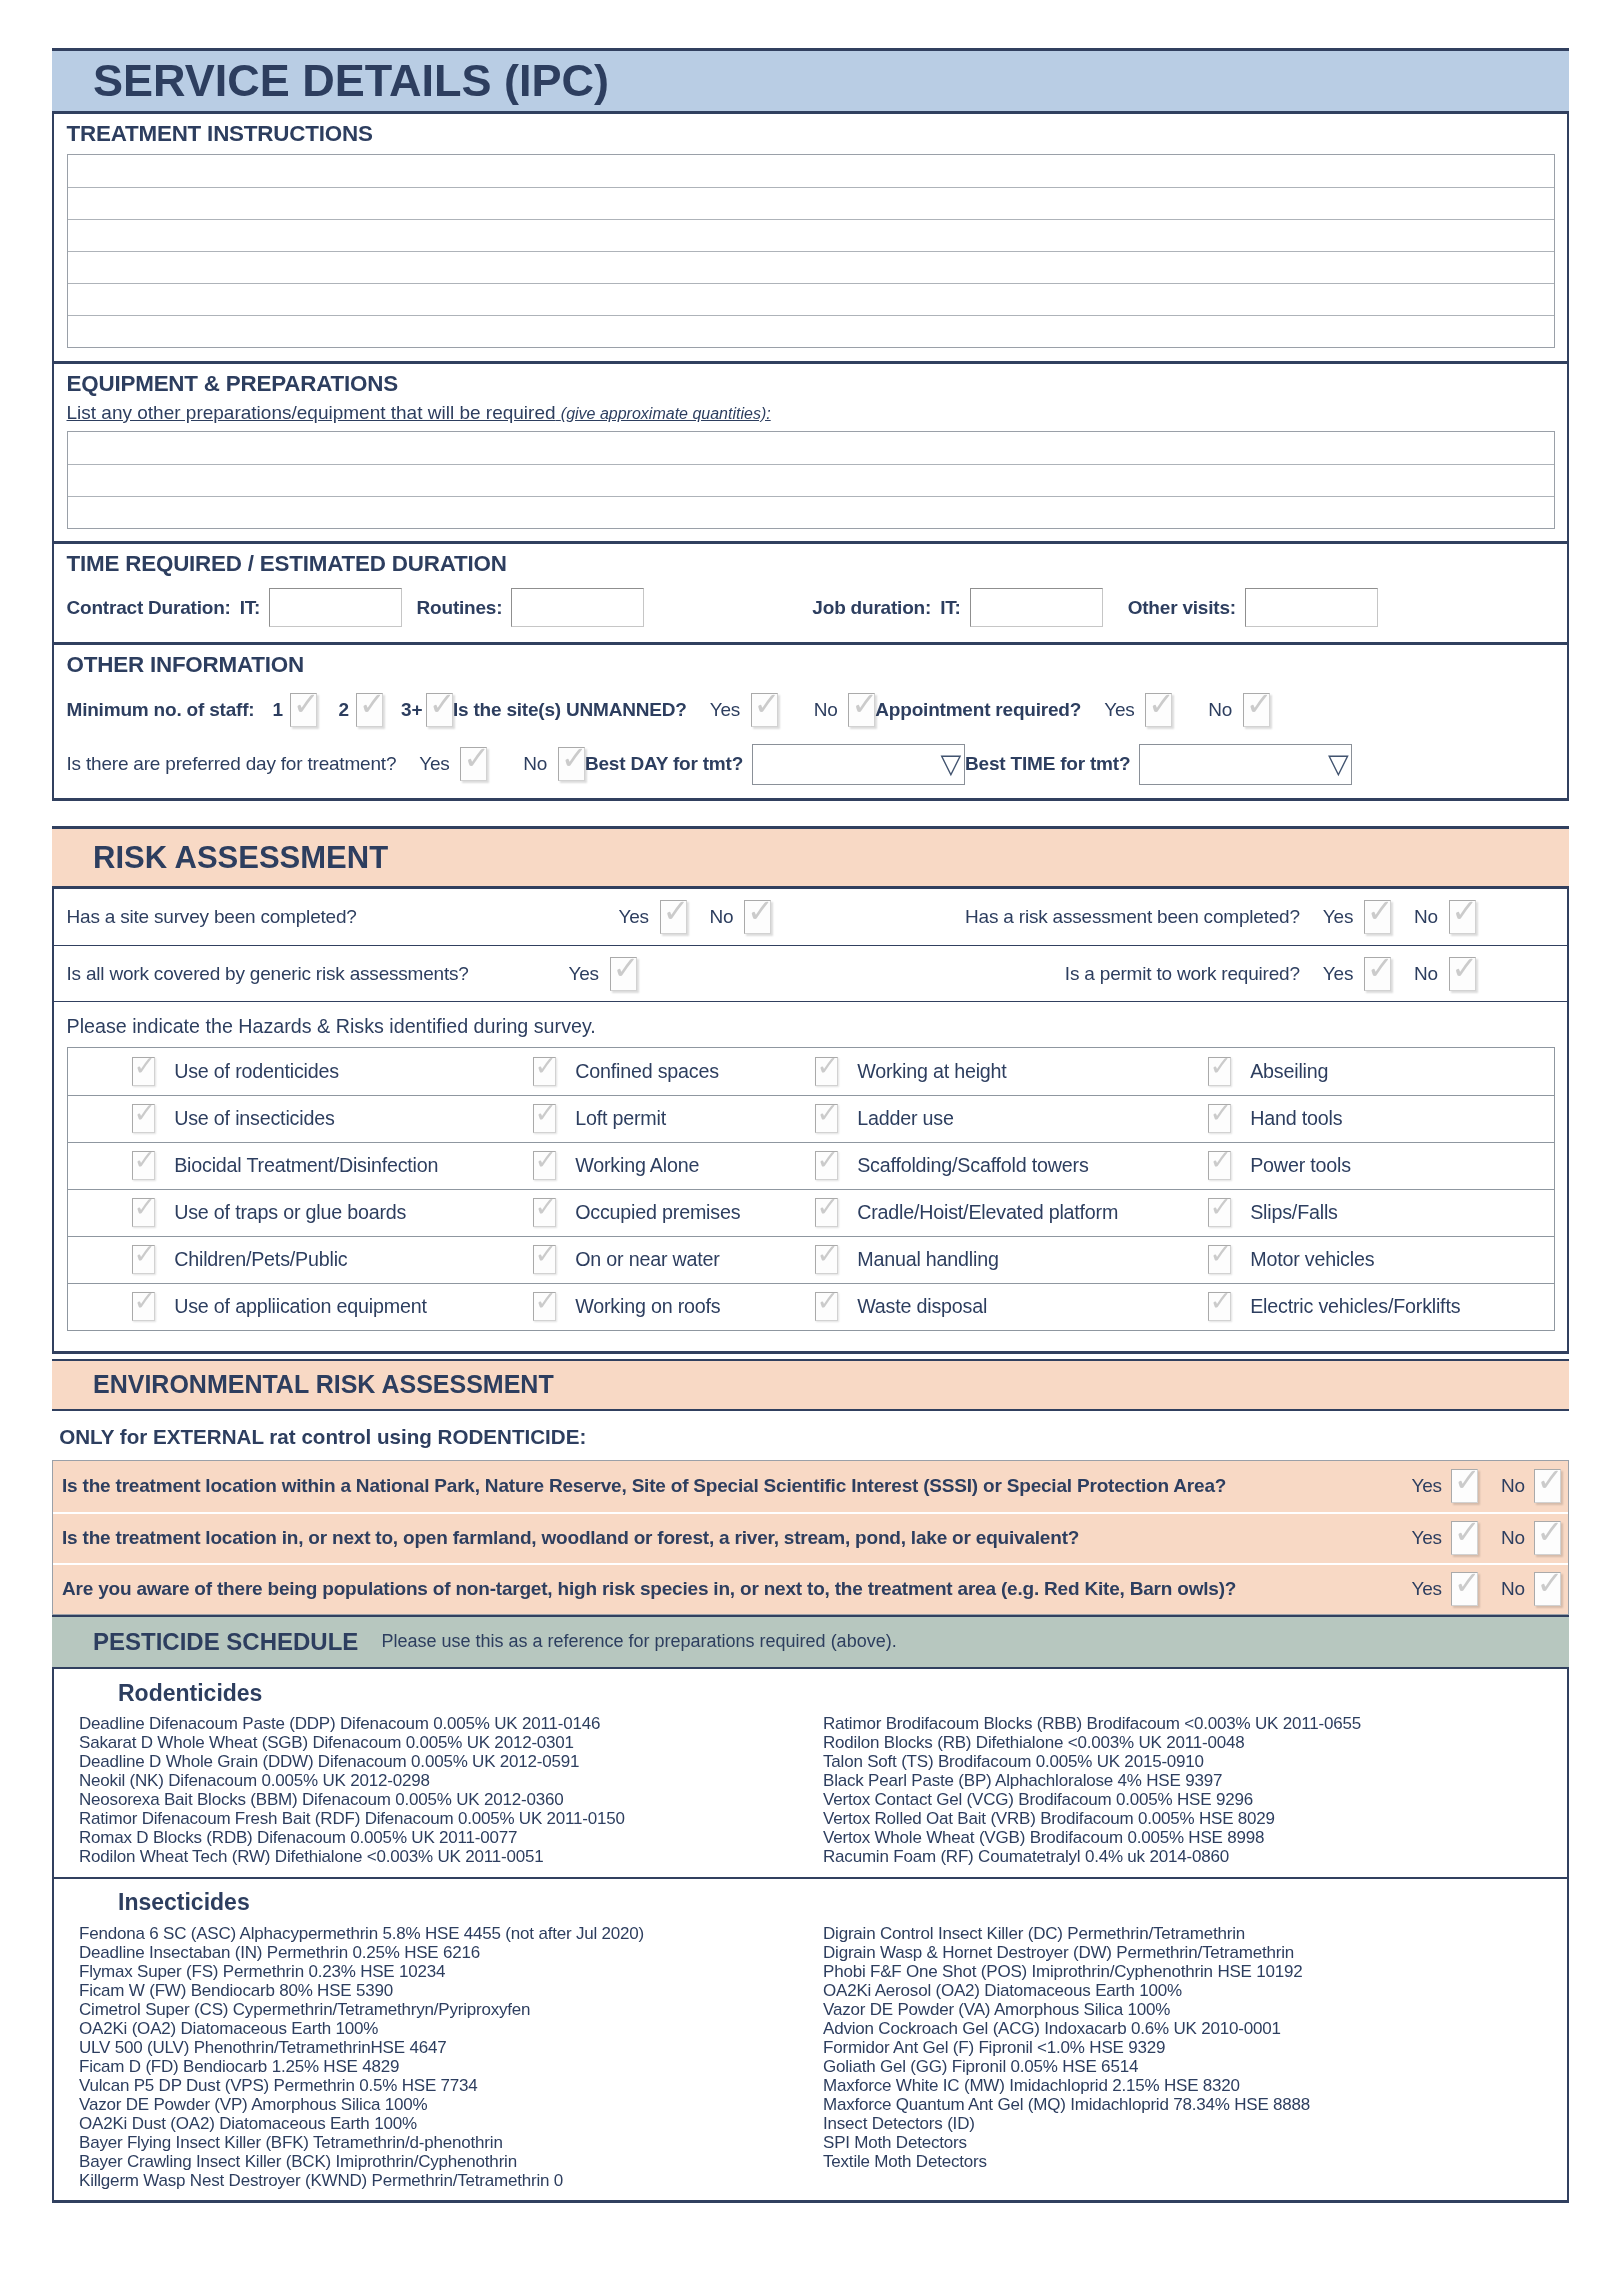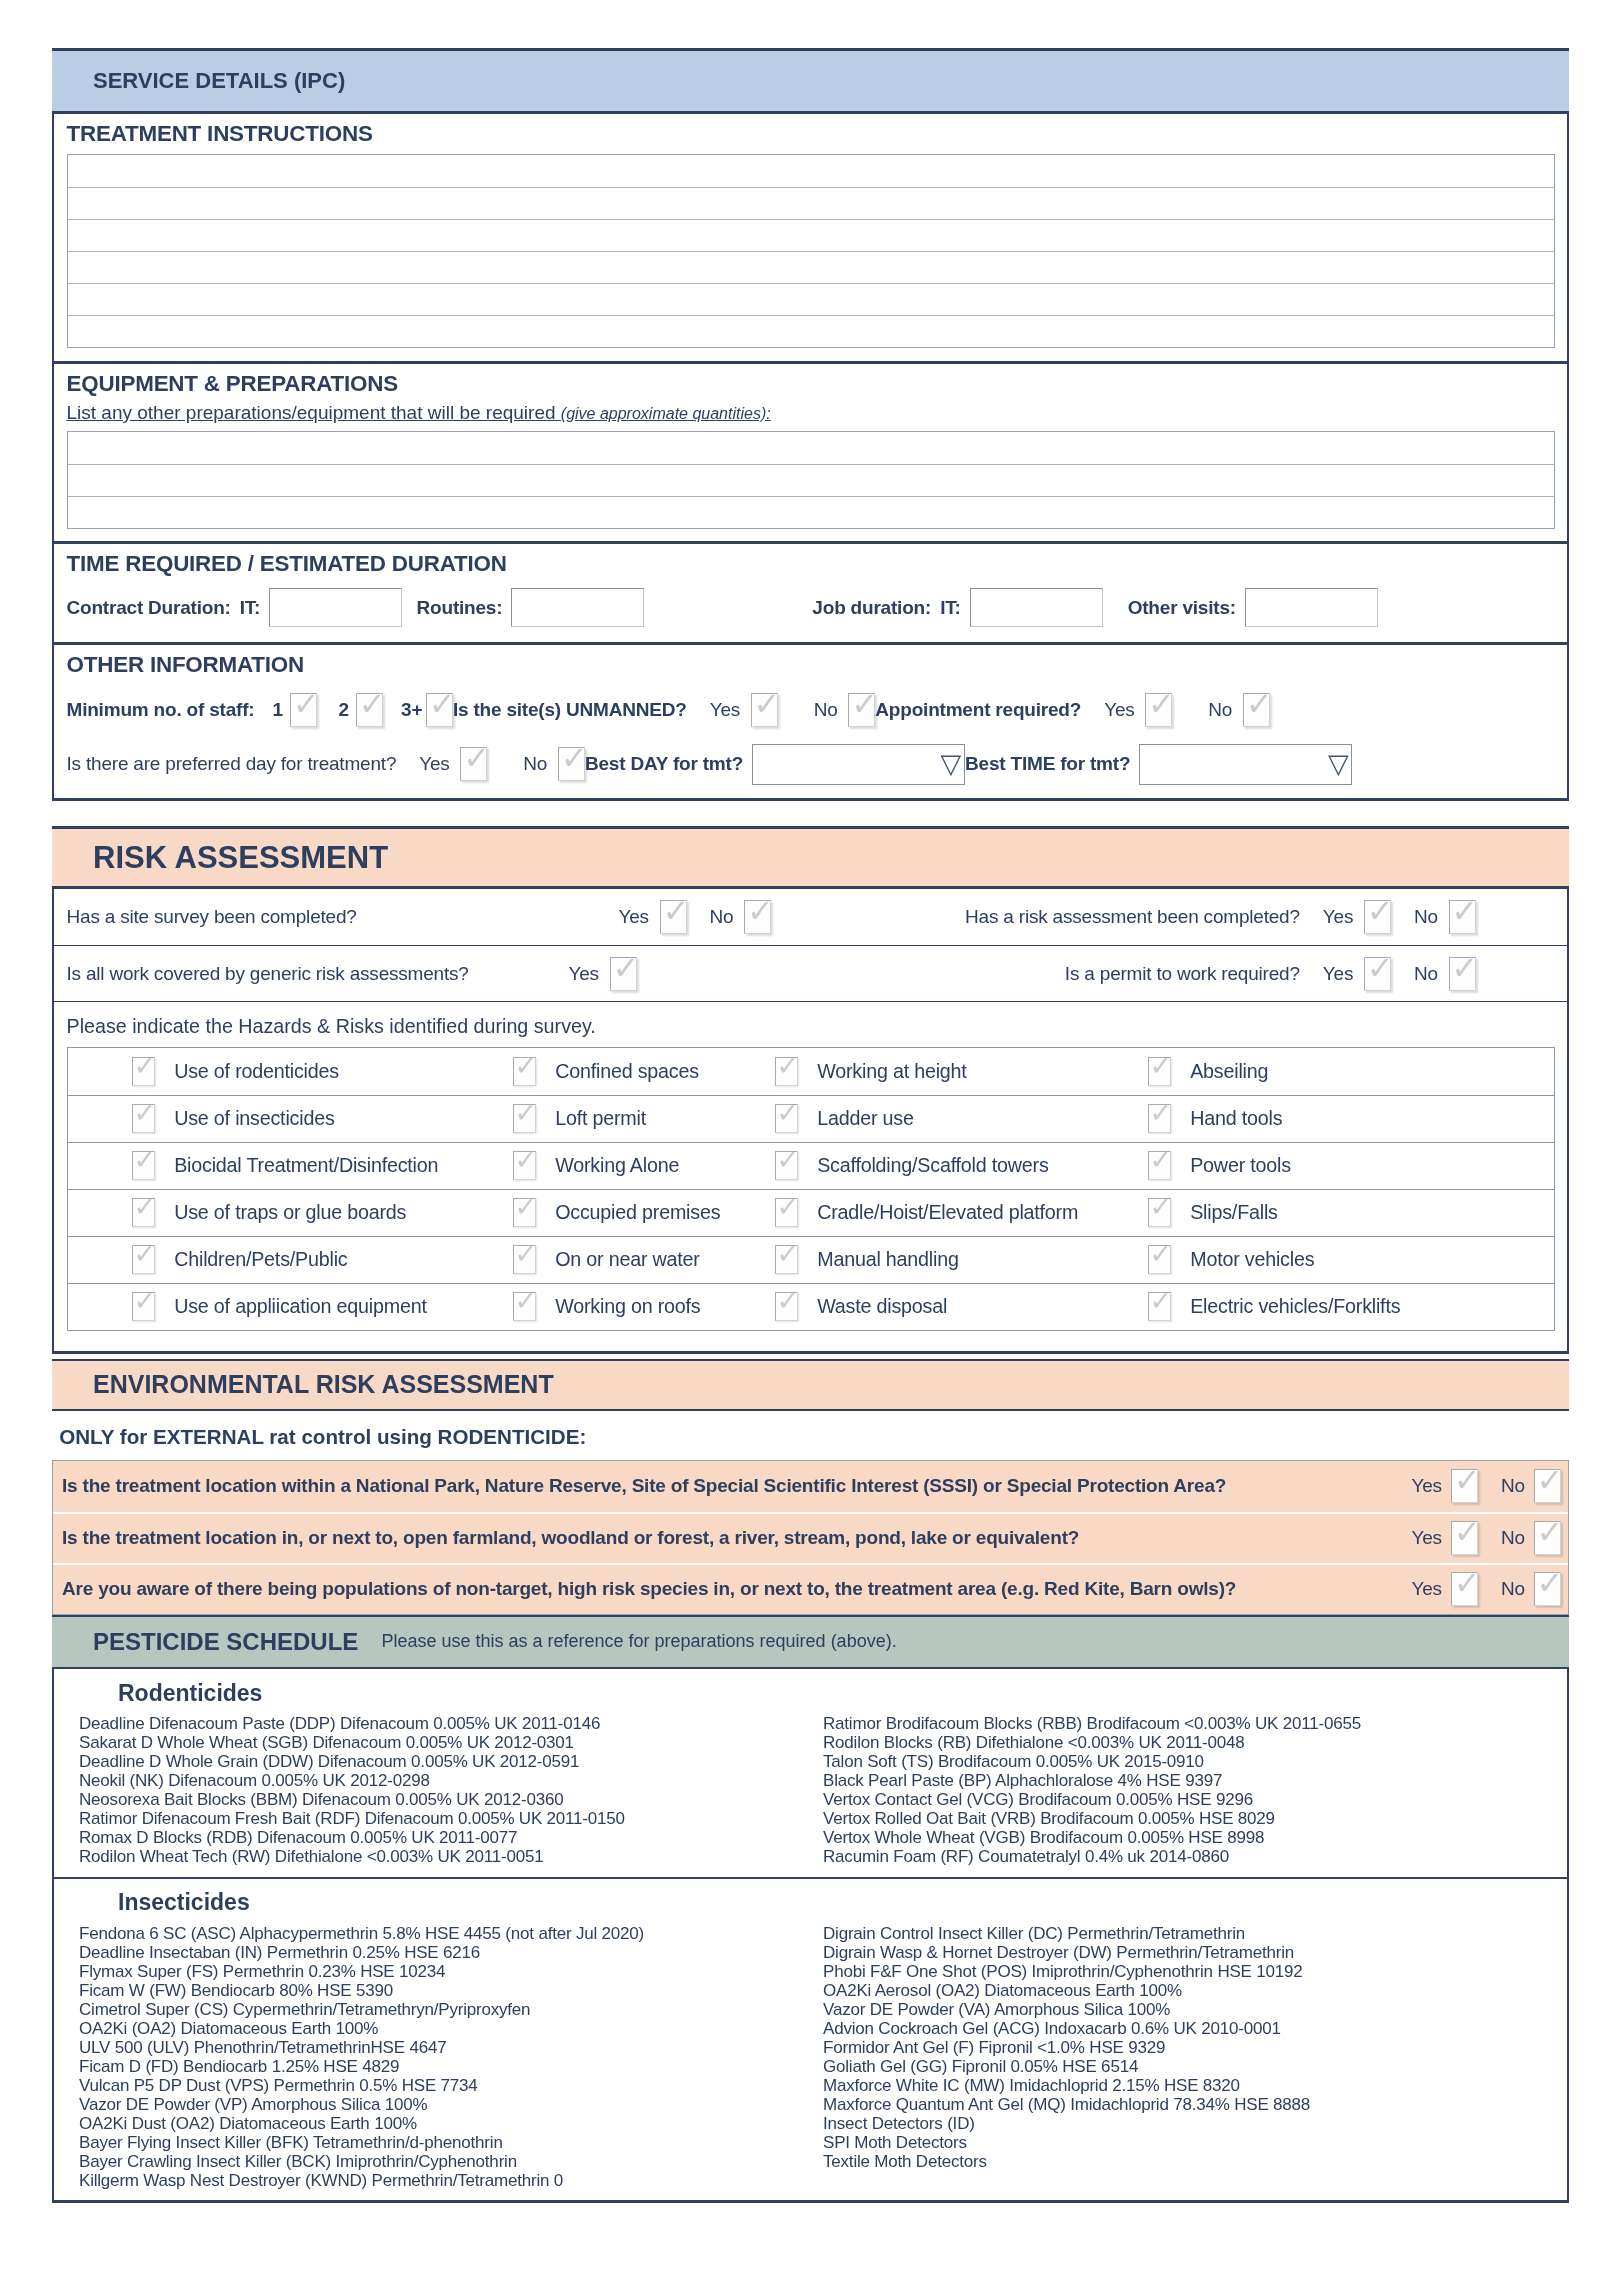--- a/index.html
+++ b/index.html
@@ -5,21 +5,21 @@
   *{margin:0;padding:0;box-sizing:border-box;}
   html,body{background:#ffffff;}
   .sheet{position:relative;width:1621px;height:2293px;background:#fff;overflow:hidden;
          font-family:"Liberation Sans","DejaVu Sans",sans-serif;color:var(--text-navy,#2d3e5f);}
   .content{position:absolute;left:52px;top:48px;width:1517px;}
 
   
   .band{display:flex;align-items:center;padding-left:41px;}
   .main-header{height:66px;background:var(--header-blue,#b9cde4);
                border-top:3.6px solid var(--border-navy,#31405f);border-bottom:3.6px solid var(--border-navy,#31405f);}
-  .main-header h1{font-size:22px;font-weight:700;}
+  .main-header h1{font-size:45px;font-weight:700;}
   .risk-header{height:63px;background:var(--header-peach,#f8d9c5);
                border-top:3.6px solid var(--border-navy,#31405f);border-bottom:3.6px solid var(--border-navy,#31405f);}
   .risk-header h1{font-size:31px;font-weight:700;}
   .env-header{height:52px;background:var(--header-peach,#f8d9c5);
               border-top:2.7px solid var(--border-navy,#31405f);border-bottom:2.7px solid var(--border-navy,#31405f);}
   .env-header h1{font-size:25px;font-weight:700;}
   .pest-header{height:54px;background:var(--header-sage,#b7c7bf);
                border-top:2.7px solid var(--border-navy,#31405f);border-bottom:2.7px solid var(--border-navy,#31405f);}
   .pest-header h1{font-size:24px;font-weight:700;}
   .pest-sub{font-size:18px;margin-left:23px;}
@@ -61,21 +61,21 @@
   .m20{margin-left:18px;} .m24{margin-left:21.5px;} .m26{margin-left:23px;} .m40{margin-left:36px;}
 
   
   .qrows{border-bottom:1.8px solid var(--border-navy,#31405f);}
   .qrow{display:flex;align-items:center;height:56px;padding:0 12.5px;}
   .qrow + .qrow{border-top:1.8px solid var(--border-navy,#31405f);}
   .q-left{width:502px;flex:none;}
   .q-right{margin-left:auto;margin-right:79px;display:flex;align-items:center;}
   .intro{font-size:19.7px;margin:12.5px 12.5px 9px;}
   .hz-grid{margin:0 12.5px;border:0.9px solid #8f97a0;}
-  .hz-row{display:flex;align-items:center;height:47px;border-top:0.9px solid #8f97a0;}
+  .hz-row{display:flex;align-items:center;height:47px;border-top:0.9px solid #8f97a0;gap:20px;}
   .hz-row:first-child{border-top:none;}
   .hz-cell{display:flex;align-items:center;padding-left:64px;}
   .hz-cell:nth-child(1){width:381px;flex:none;}
   .hz-cell:nth-child(2){width:262px;flex:none;}
   .hz-cell:nth-child(3){width:373px;flex:none;}
   .hz-cell:nth-child(4){flex:1;}
   .cb-grid{width:23px;height:29px;box-shadow:0.9px 0.9px 1.8px rgba(0,0,0,.12);}
   .cb-grid::after{font-size:27px;top:-8px;left:0.9px;}
   .hz-label{font-size:19.7px;margin-left:19.7px;letter-spacing:-0.2px;white-space:nowrap;}
 

